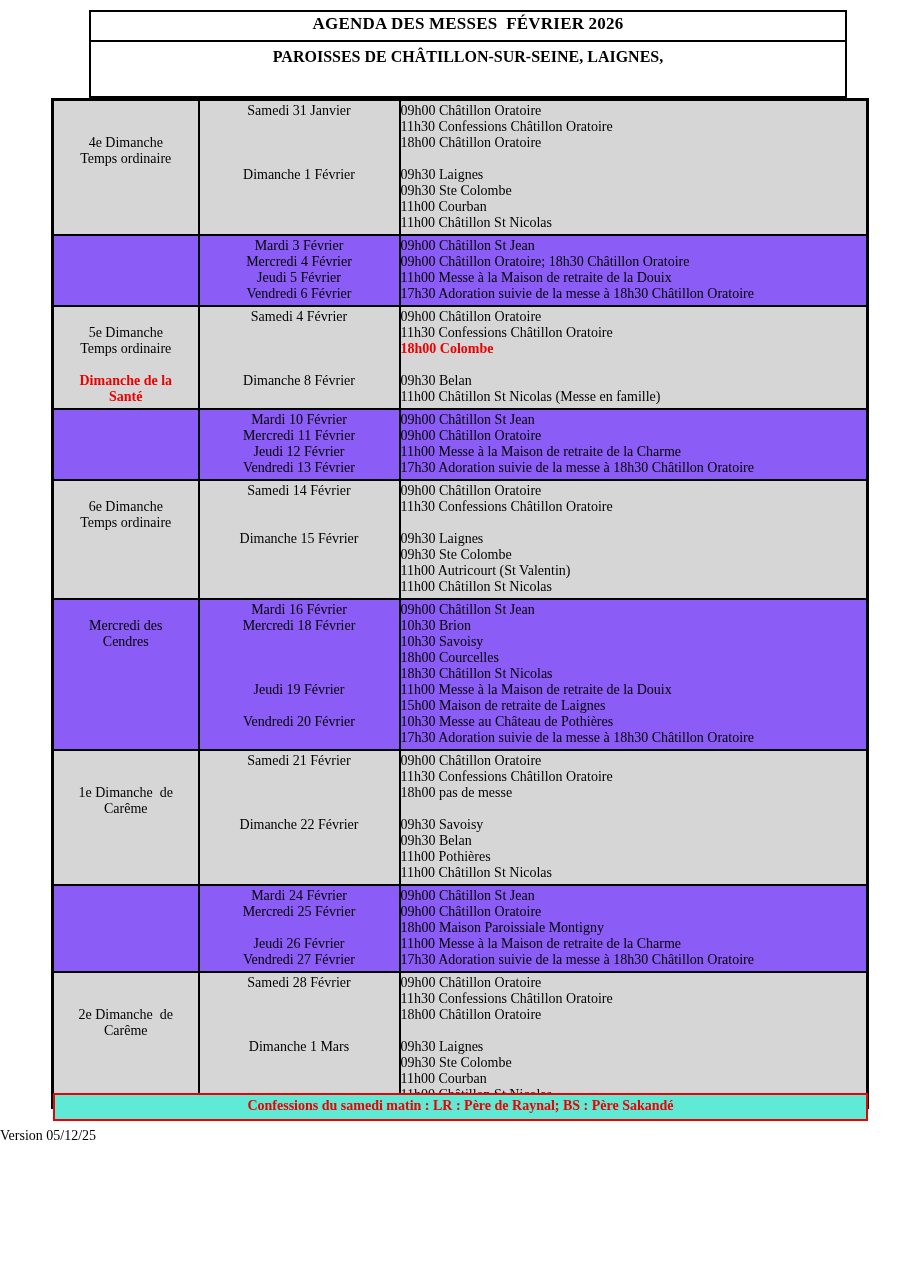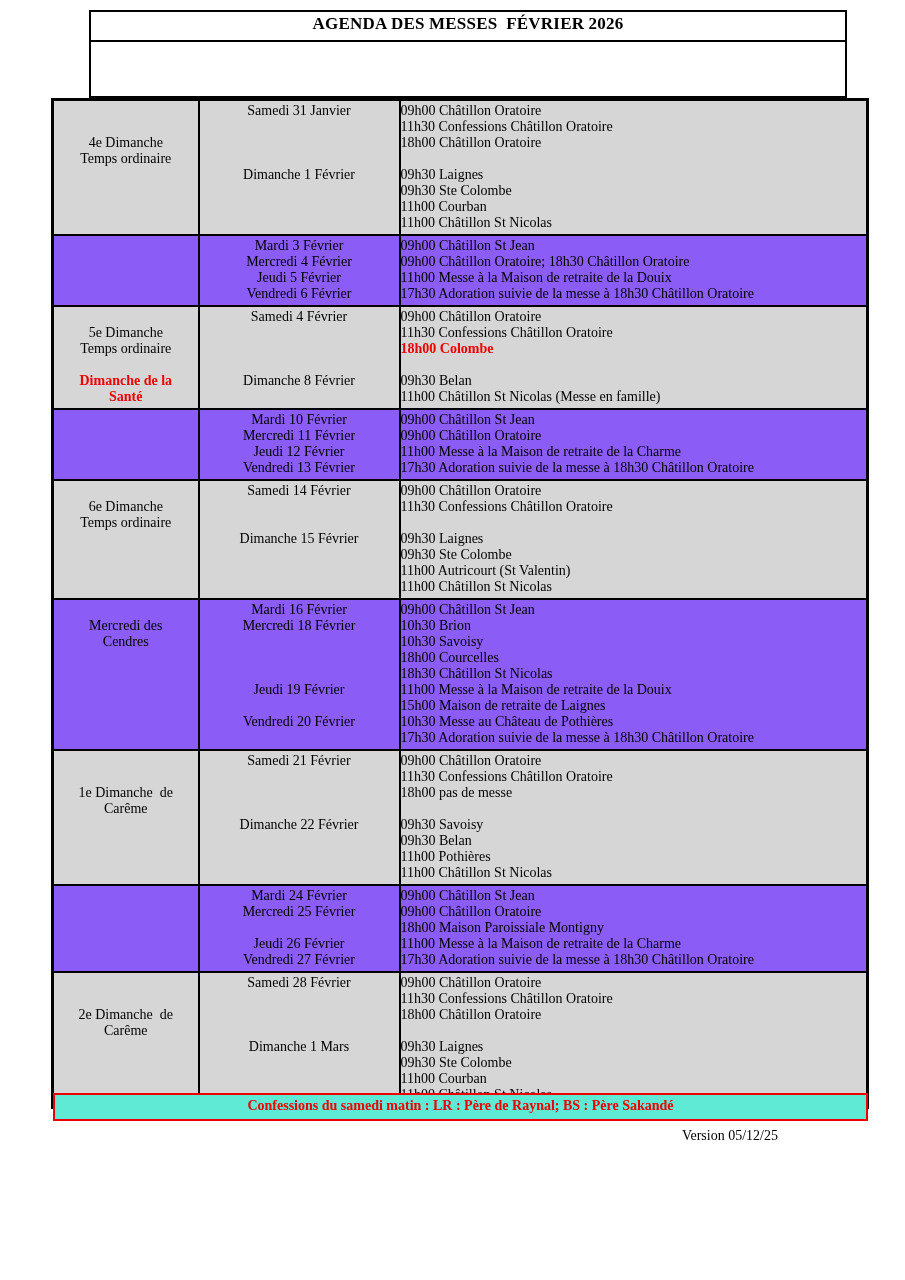--- a/index.html
+++ b/index.html
@@ -43,32 +43,33 @@
 
   #confess-box{
     position:absolute;box-sizing:border-box;
     left:53px;top:1093px;width:815px;height:28px;
     border:2px solid var(--red);background:#5eead4;text-align:center;
   }
   #confess-box .t{
     color:var(--red);font-weight:bold;font-size:14px;line-height:22px;white-space:pre;
   }
   #version-line{
-    position:absolute;top:1128px;left:0;width:766px;text-align:right;
-    font-size:14px;line-height:16px;padding-left:12px;
+    position:absolute;top:1128px;left:0;width:766px;text-align:left;
+    font-size:14px;line-height:16px;
   }
 </style>
 </head>
 <body>
 
 <div class="hbox" id="title-box">
   <div class="t">AGENDA DES MESSES  FÉVRIER 2026</div>
 </div>
 
 <div class="hbox" id="subtitle-box">
+  <div class="sub-line">PAROISSES DE CHÂTILLON-SUR-SEINE, LAIGNES,</div>
 </div>
 
 <table id="mass-table">
   <colgroup>
     <col style="width:146px">
     <col style="width:201px">
     <col style="width:468px">
   </colgroup>
   <tbody>
       <tr class="shaded">

